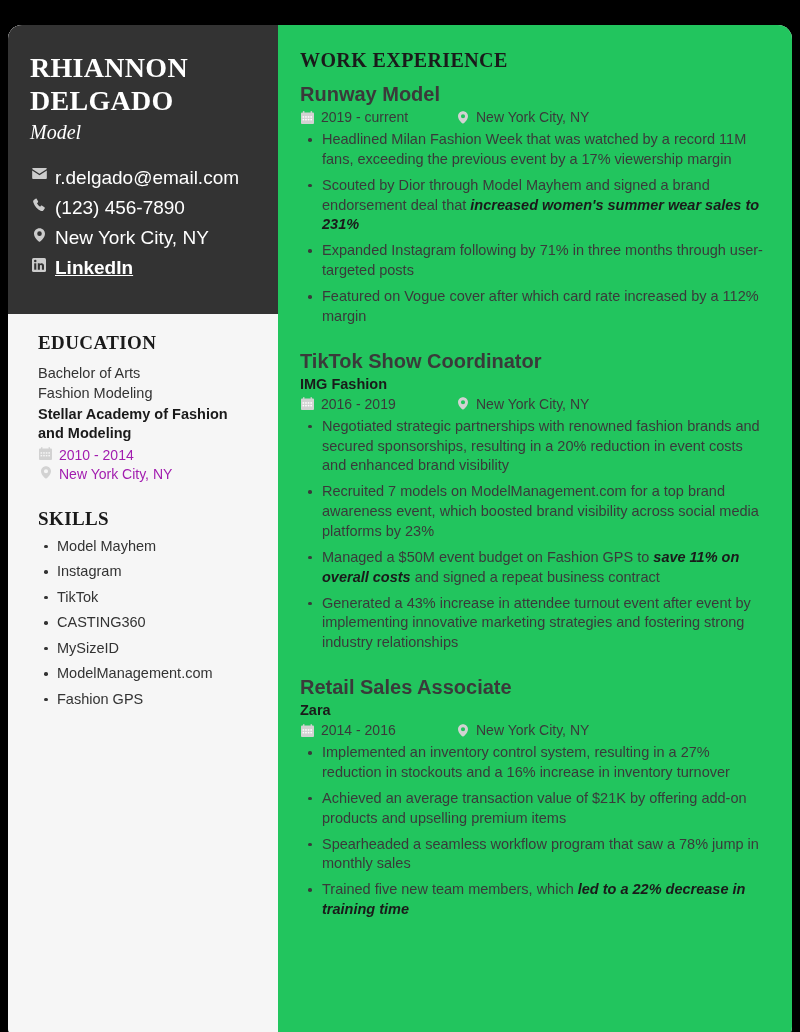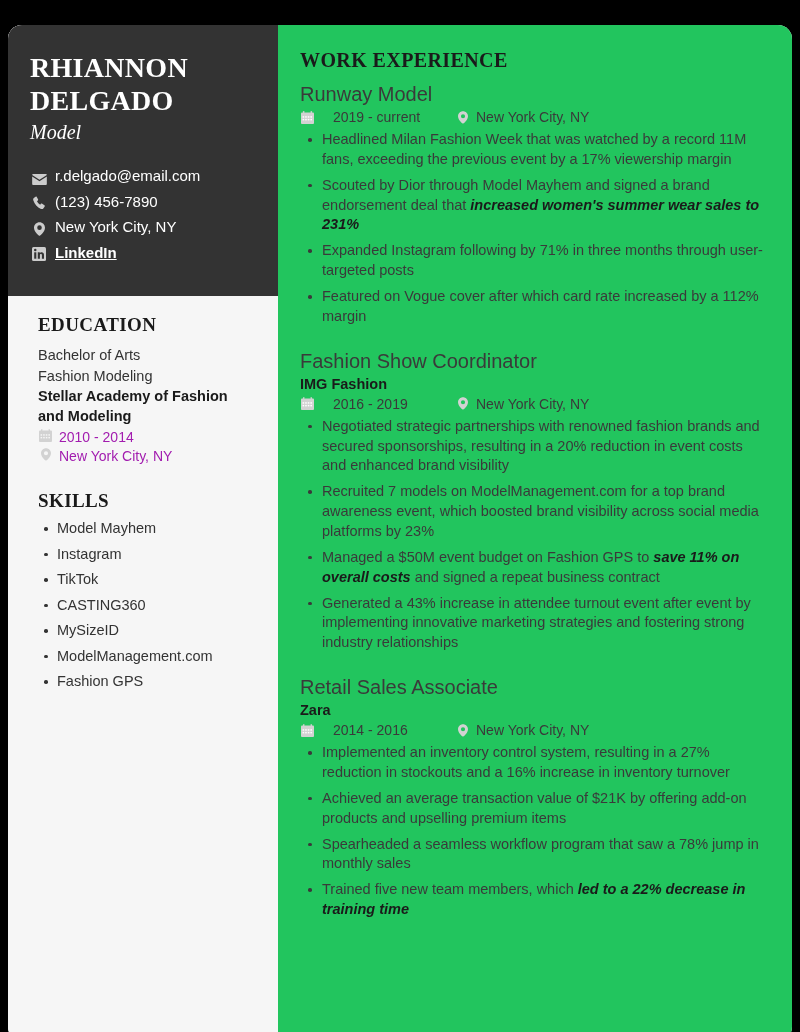--- a/index.html
+++ b/index.html
@@ -54,23 +54,23 @@
     color: #ffffff;
     margin: 0 0 24px 0;
   }
   .contact-list {
     list-style: none;
     margin: 0;
     padding: 0;
   }
   .contact-item {
     display: flex;
-    align-items: flex-end;
+    align-items: flex-start;
     color: #ffffff;
-    font-size: 15px;
+    font-size: 19px;
     line-height: 1.1;
     margin-bottom: 9px;
   }
   .contact-icon {
     width: 18px;
     flex: 0 0 18px;
     margin-right: 7px;
     display: inline-flex;
     align-items: center;
     justify-content: center;
@@ -162,38 +162,38 @@
     font-weight: bold;
     font-size: 20px;
     color: #1a1a1a;
     letter-spacing: 0.4px;
     margin: 0 0 10px 0;
   }
   .job { margin-bottom: 22px; }
   .job-title {
     font-size: 20px;
     color: #3a3a3a;
-    font-weight: normal;
+    font-weight: bold;
     line-height: 1.2;
     margin: 0 0 3px 0;
   }
   .job-company {
     font-size: 14.5px;
     font-weight: bold;
     color: #1a1a1a;
     margin: 0 0 4px 0;
   }
   .job-meta {
     display: flex;
     align-items: center;
     font-size: 14px;
     color: #3a3a3a;
     margin-bottom: 5px;
   }
-  .job-meta .meta-date { width: 155px; display: flex; align-items: center; gap: 12px; }
+  .job-meta .meta-date { width: 155px; display: flex; align-items: center; }
   .job-meta .meta-loc { display: flex; align-items: center; }
   .bullets {
     list-style: none;
     margin: 0;
     padding: 0;
   }
   .bullets li {
     position: relative;
     padding-left: 22px;
     font-size: 14.5px;
@@ -356,21 +356,21 @@
             </span>
           </div>
           <ul class="bullets">
             <li>Headlined Milan Fashion Week that was watched by a record 11M fans, exceeding the previous event by a 17% viewership margin</li>
             <li>Scouted by Dior through Model Mayhem and signed a brand endorsement deal that <span class="hl">increased women's summer wear sales to 231%</span></li>
             <li>Expanded Instagram following by 71% in three months through user-targeted posts</li>
             <li>Featured on Vogue cover after which card rate increased by a 112% margin</li>
           </ul>
         </section>
         <section class="job">
-          <h3 class="job-title">Fashion Show Coordinator</h3>
+          <h3 class="job-title">TikTok Show Coordinator</h3>
           <div class="job-company">IMG Fashion</div>
           <div class="job-meta">
             <span class="meta-date">
               <span class="meta-icon">
                 <svg width="13" height="13" viewBox="0 0 14 14" fill="currentColor">
                   <rect x="0" y="1.5" width="14" height="12.5" rx="1"></rect>
                   <rect x="1.7" y="5.6" width="1.7" height="1.6" fill="#ffffff"></rect>
                   <rect x="4.5" y="5.6" width="1.7" height="1.6" fill="#ffffff"></rect>
                   <rect x="7.3" y="5.6" width="1.7" height="1.6" fill="#ffffff"></rect>
                   <rect x="10.1" y="5.6" width="1.7" height="1.6" fill="#ffffff"></rect>

